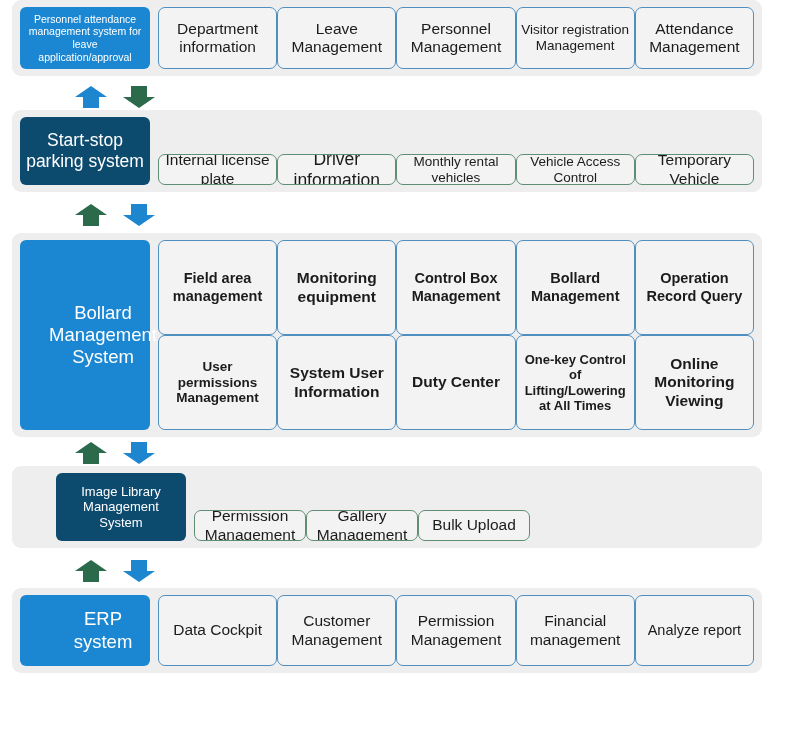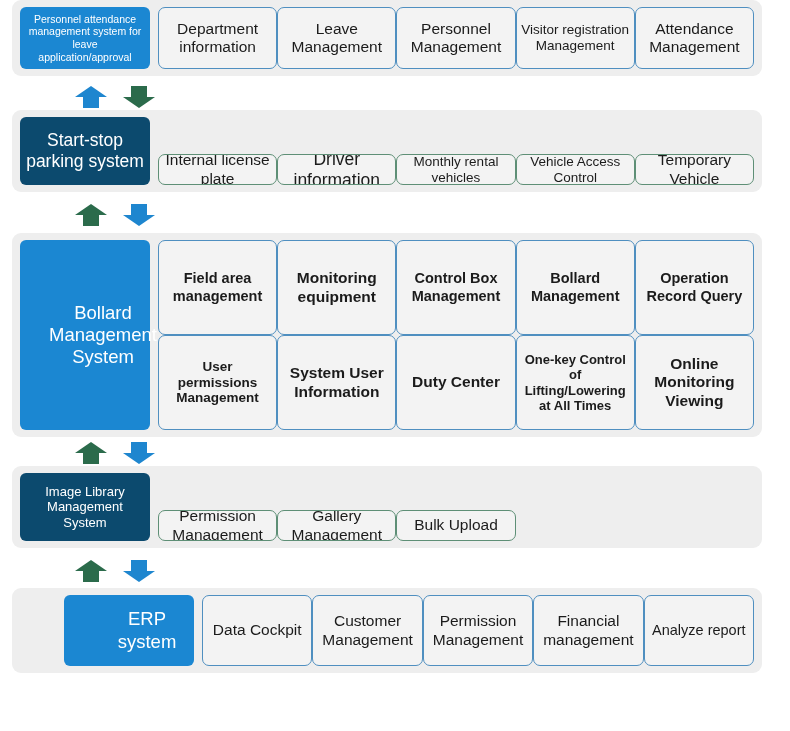--- a/index.html
+++ b/index.html
@@ -166,39 +166,39 @@
   <div class="arrow-pair" style="top:440px;">
     <svg class="arrow left" viewBox="0 0 34 26">
       <polygon points="17,2 33,13 25,13 25,24 9,24 9,13 1,13" fill="#2b6b4b"></polygon>
     </svg>
     <svg class="arrow right" viewBox="0 0 34 26">
       <polygon points="17,24 33,13 25,13 25,2 9,2 9,13 1,13" fill="#1e86cf"></polygon>
     </svg>
   </div>
 
   <div class="panel" style="top:466px; height:82px;">
-    <div class="main-box navy fs-11" style="width:130px;">Image Library Management System</div>
+    <div class="main-box navy fs-11" style="width:130px;margin-left:36px;">Image Library Management System</div>
     <div class="subs one-row">
       <div class="sub-box b-green fs-15">Permission Management</div>
       <div class="sub-box b-green fs-15">Gallery Management</div>
       <div class="sub-box b-green fs-15">Bulk Upload</div>
     </div>
   </div>
 
   <div class="arrow-pair" style="top:558px;">
     <svg class="arrow left" viewBox="0 0 34 26">
       <polygon points="17,2 33,13 25,13 25,24 9,24 9,13 1,13" fill="#2b6b4b"></polygon>
     </svg>
     <svg class="arrow right" viewBox="0 0 34 26">
       <polygon points="17,24 33,13 25,13 25,2 9,2 9,13 1,13" fill="#1e86cf"></polygon>
     </svg>
   </div>
 
   <div class="panel" style="top:588px; height:85px;">
-    <div class="main-box blue fs-18" style="width:130px;margin-left:44px;">ERP system</div>
+    <div class="main-box blue fs-18" style="width:130px;">ERP system</div>
     <div class="subs one-row">
       <div class="sub-box b-blue fs-15">Data Cockpit</div>
       <div class="sub-box b-blue fs-15">Customer Management</div>
       <div class="sub-box b-blue fs-15">Permission Management</div>
       <div class="sub-box b-blue fs-15">Financial management</div>
       <div class="sub-box b-blue fs-14">Analyze report</div>
     </div>
   </div>
 
 </div>

